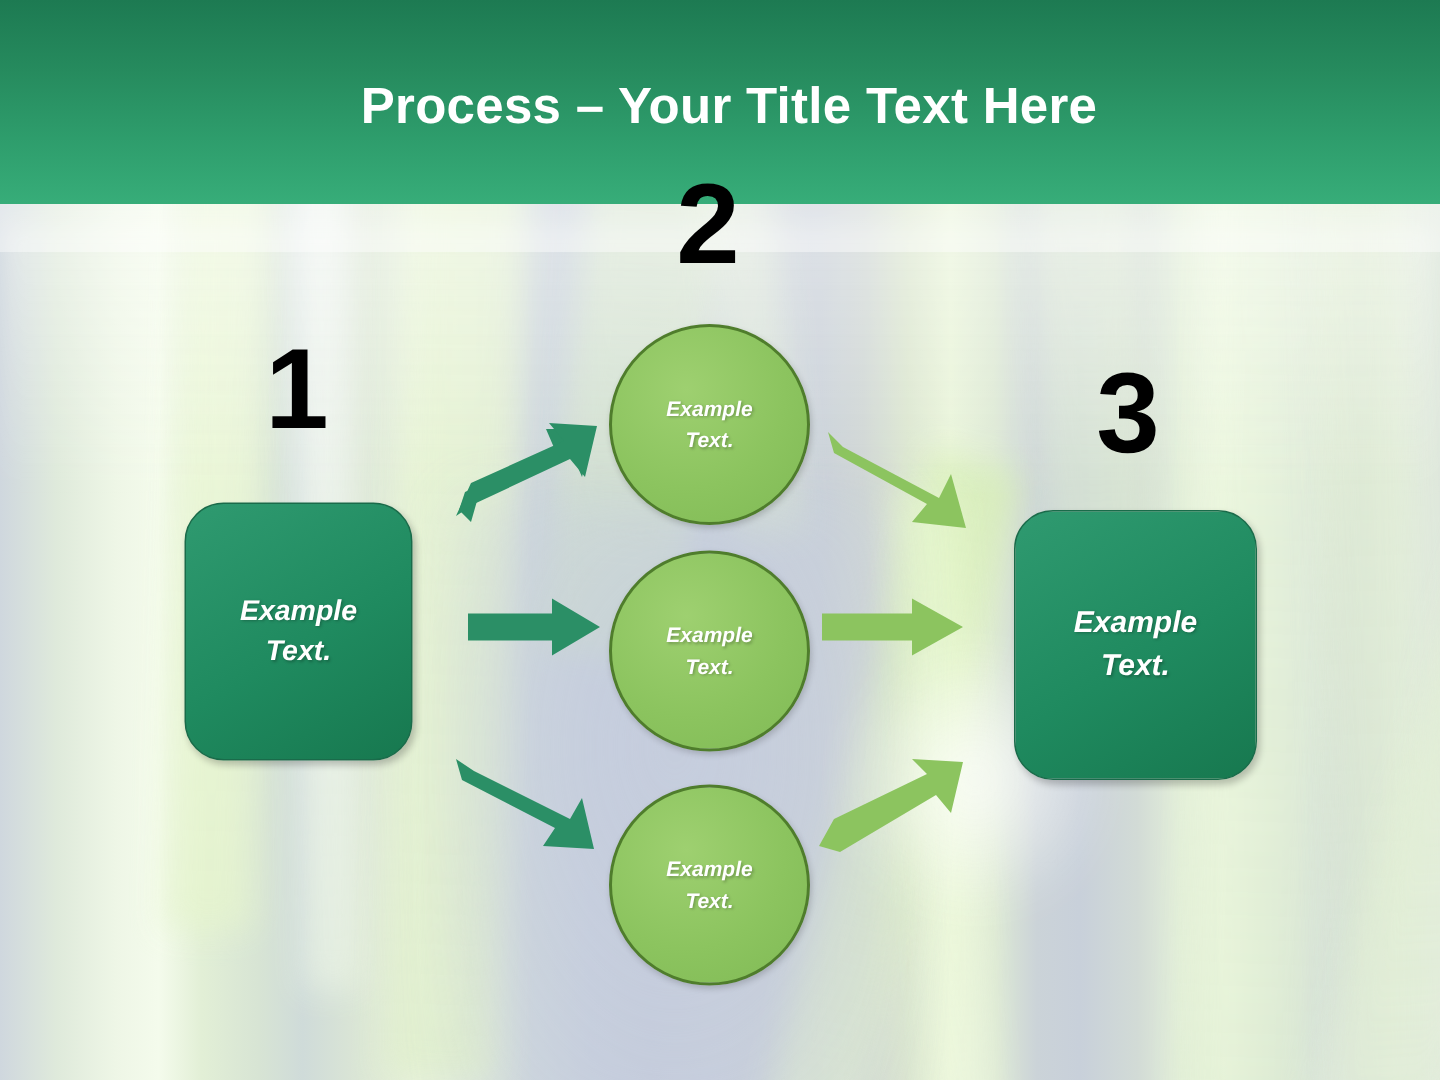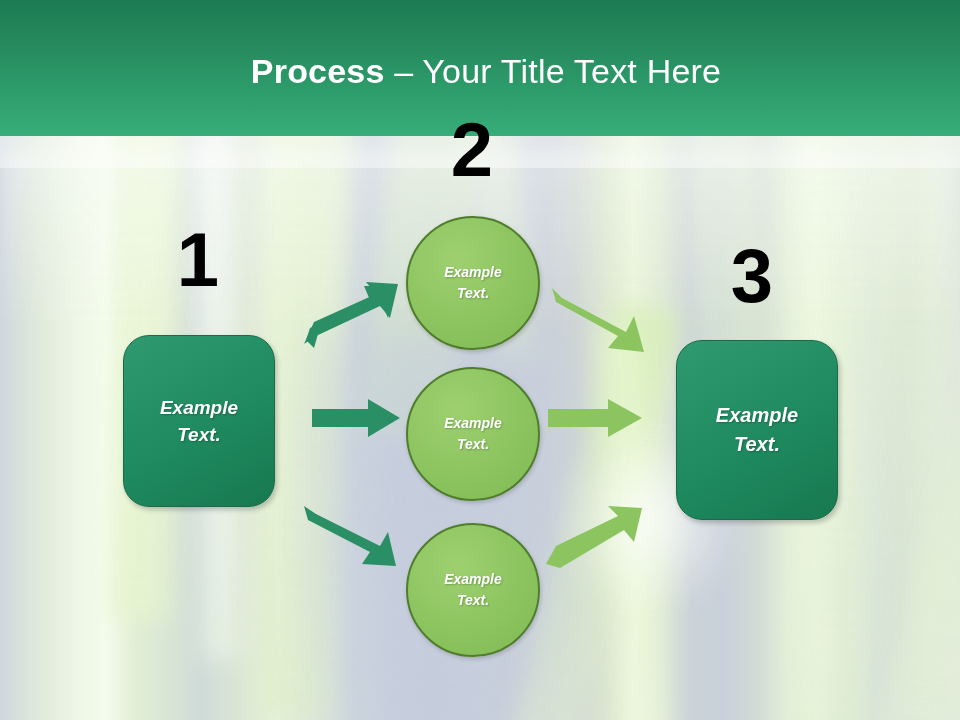--- a/index.html
+++ b/index.html
@@ -154,21 +154,21 @@
     left: 0; top: 50px;
     width: 960px;
     text-align: center;
     color: #ffffff;
     font-size: 34px;
     line-height: 42px;
     letter-spacing: 0.2px;
     white-space: nowrap;
   }
   .title .t-bold { font-weight: bold; margin-left: 12px; }
-  .title .t-rest { font-weight: normal; }
+  .title .t-rest { font-weight: bold; }
 
   
   .step-num {
     position: absolute;
     color: #000000;
     font-weight: bold;
     font-size: 76px;
     line-height: 76px;
     text-align: center;
     width: 80px;

